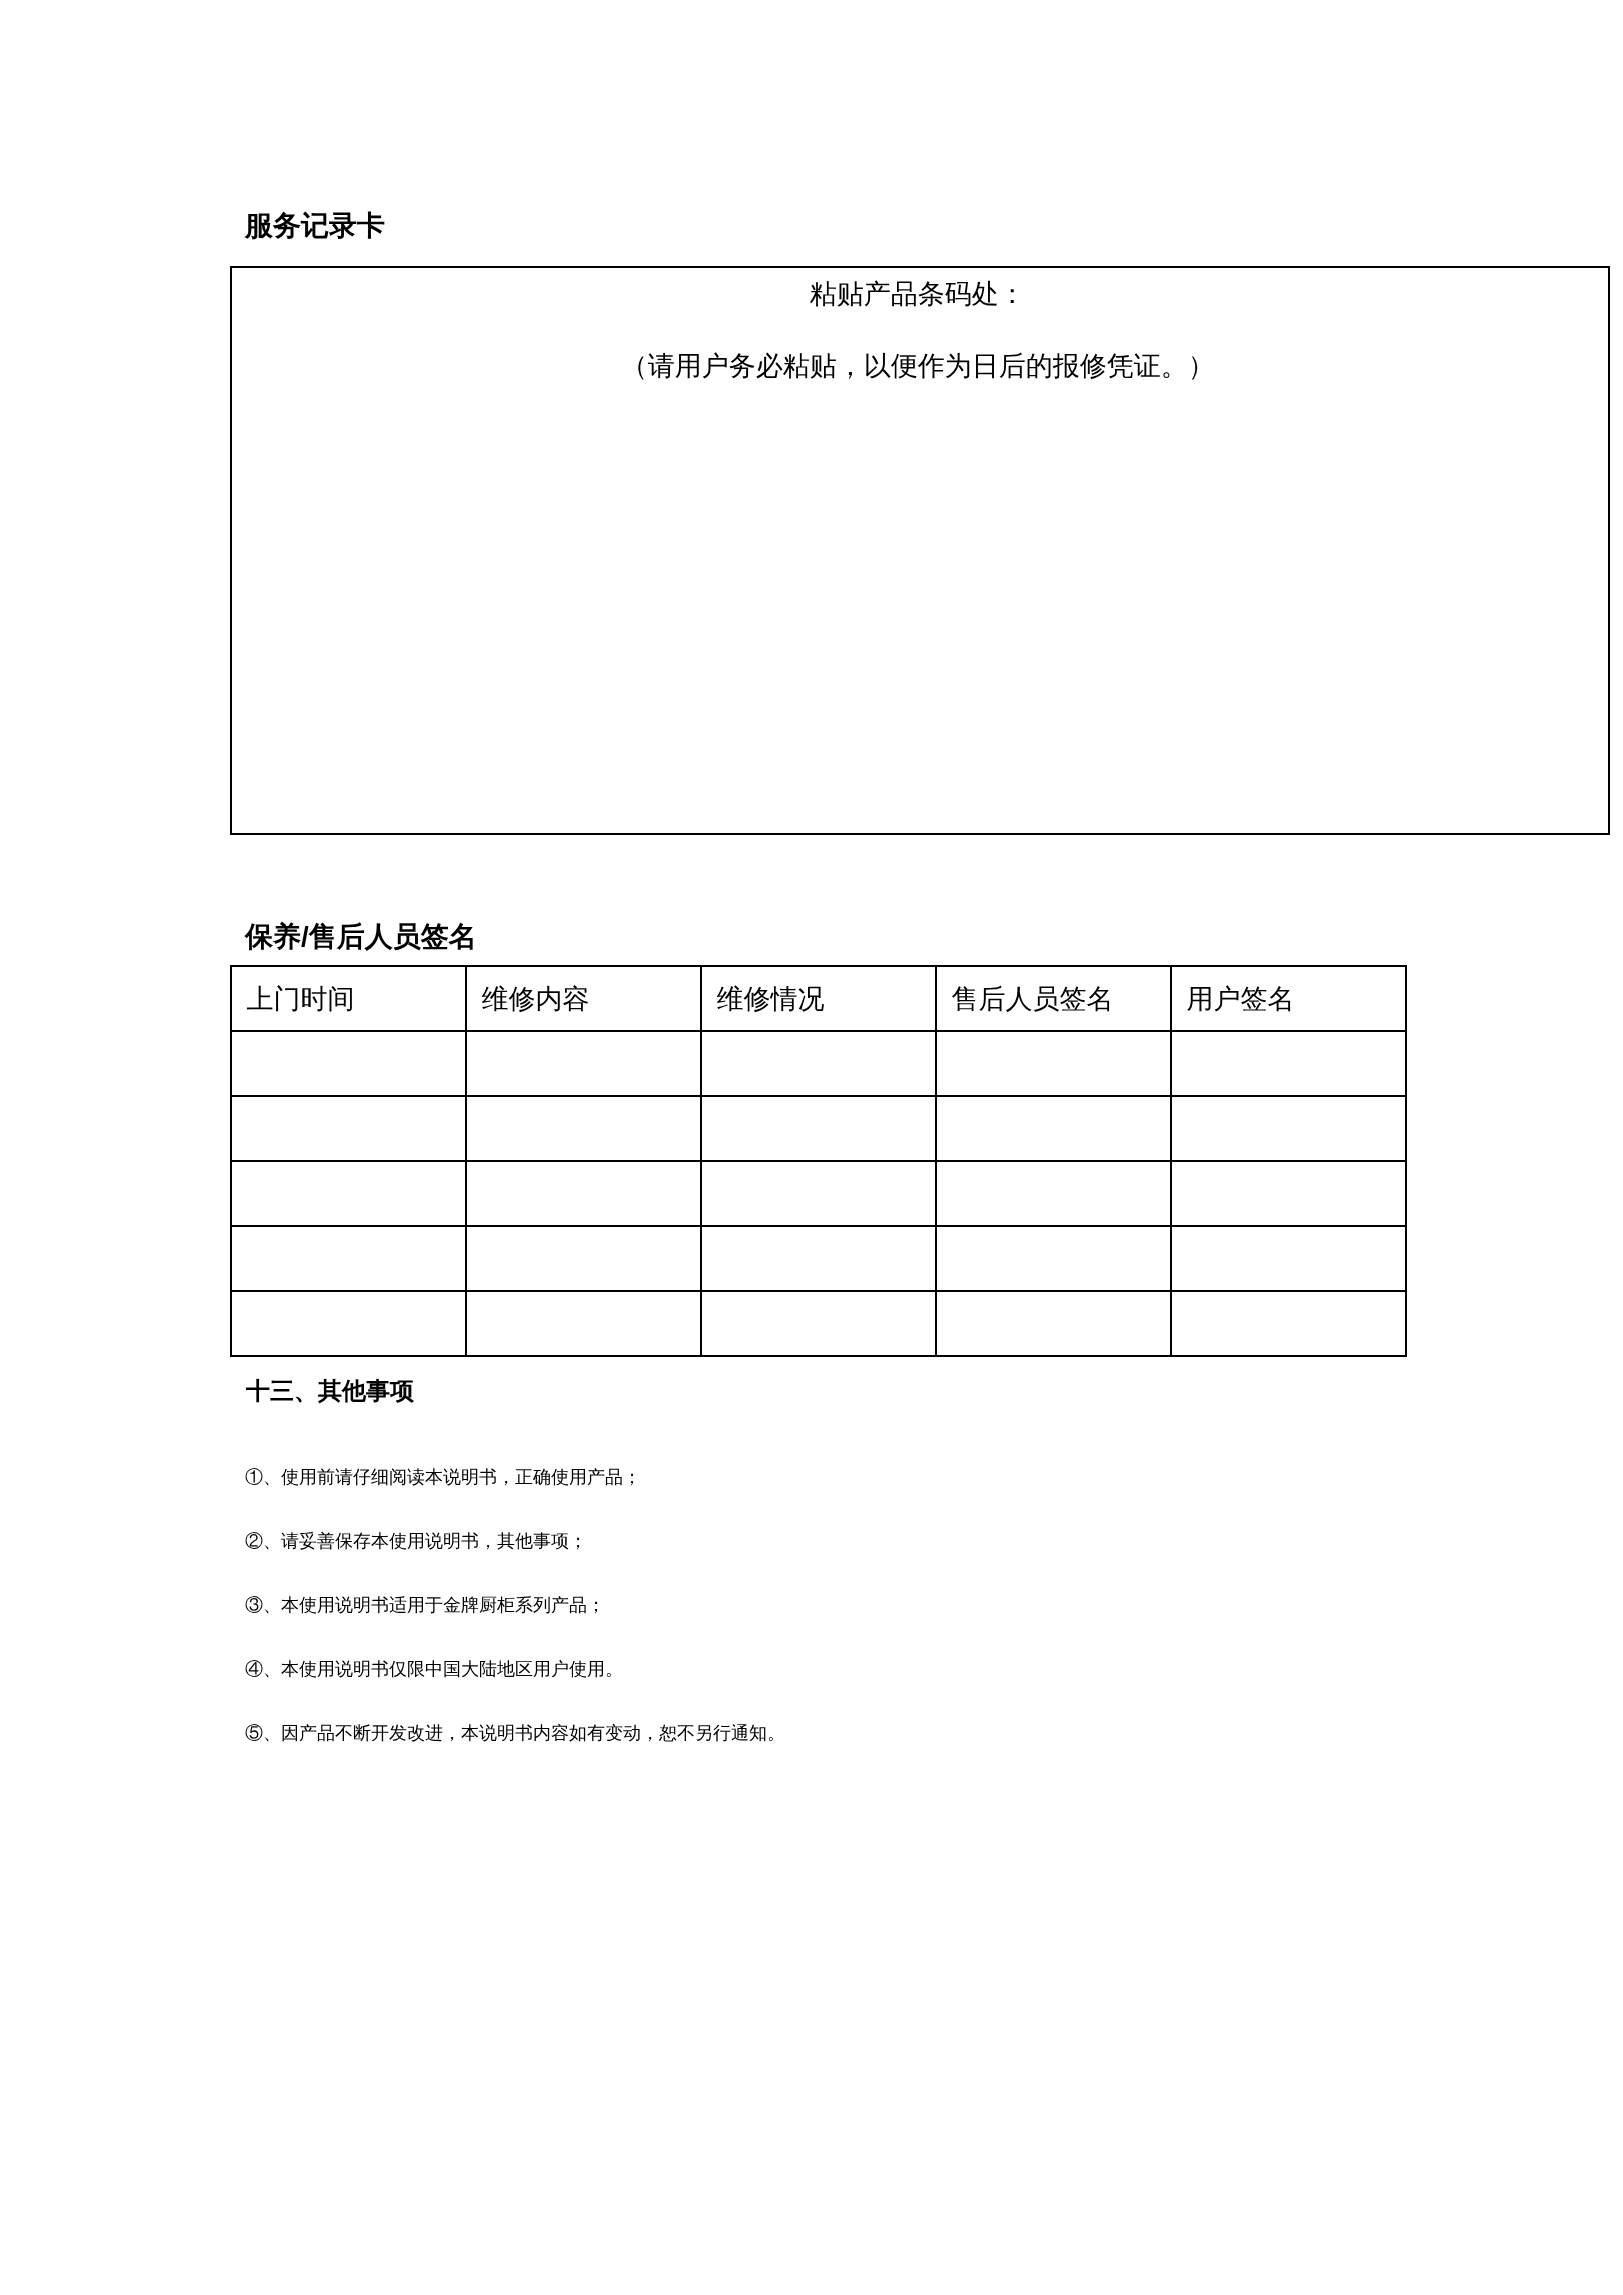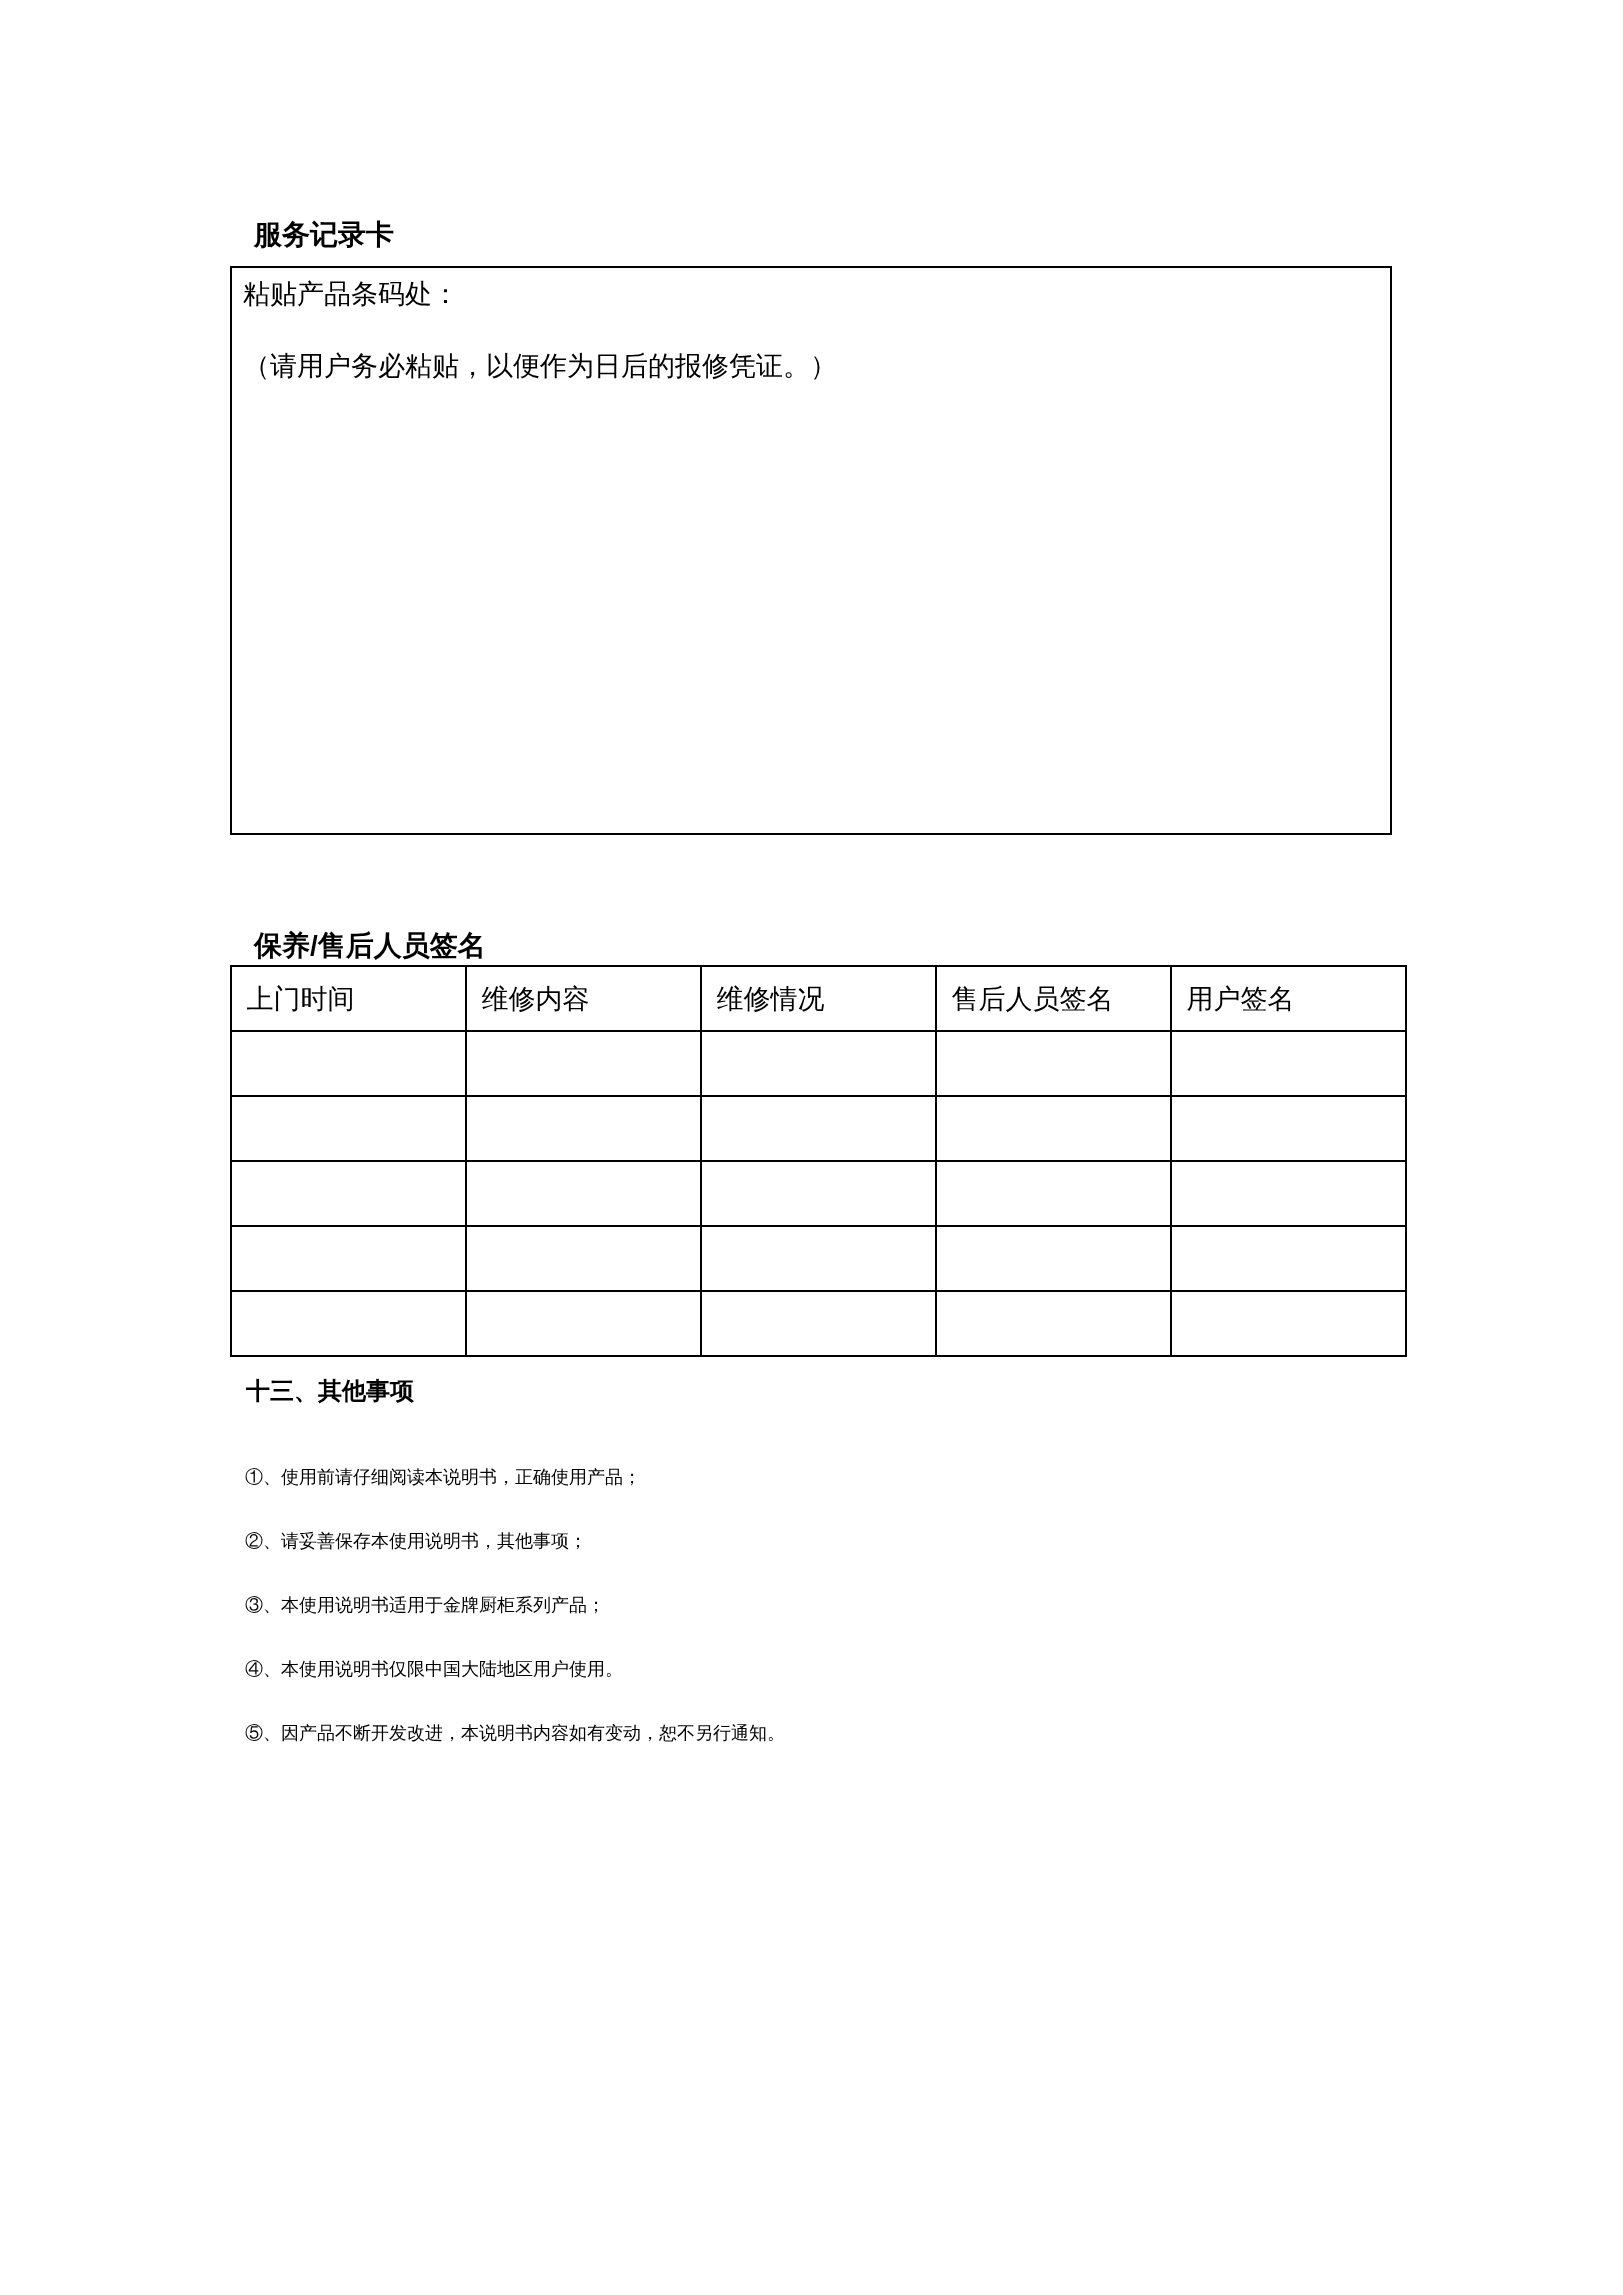--- a/index.html
+++ b/index.html
@@ -11,38 +11,39 @@
     position: relative;
     width: 1623px;
     height: 2295px;
     background: #ffffff;
     color: #000000;
     font-family: "Liberation Sans", sans-serif;
     overflow: hidden;
   }
   .section-title {
     position: absolute;
-    margin: 9px;
+    margin: 0;
     font-size: 28px;
     font-weight: 700;
     line-height: 1;
     white-space: nowrap;
   }
   #service-card-title { left: 245px; top: 212px; }
   #record-title       { left: 245px; top: 923px; }
 
   .barcode-box {
     position: absolute;
     left: 230px;
     top: 266px;
-    width: 1162px;
+    width: 1380px;
     height: 569px;
     border: 2px solid #000000;
     box-sizing: border-box;
     padding: 9.2px 15.7px 0 11px;
+    text-align: center;
   }
   .barcode-box p {
     margin: 0;
     font-size: 27px;
     line-height: 34px;
     white-space: nowrap;
   }
   .barcode-box p.note { margin-top: 38px; }
 
   table.record-table {

